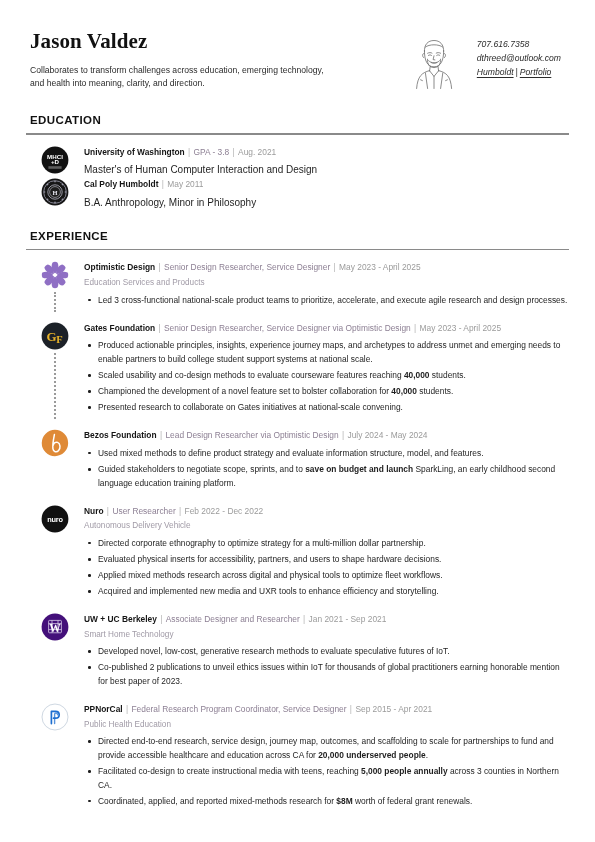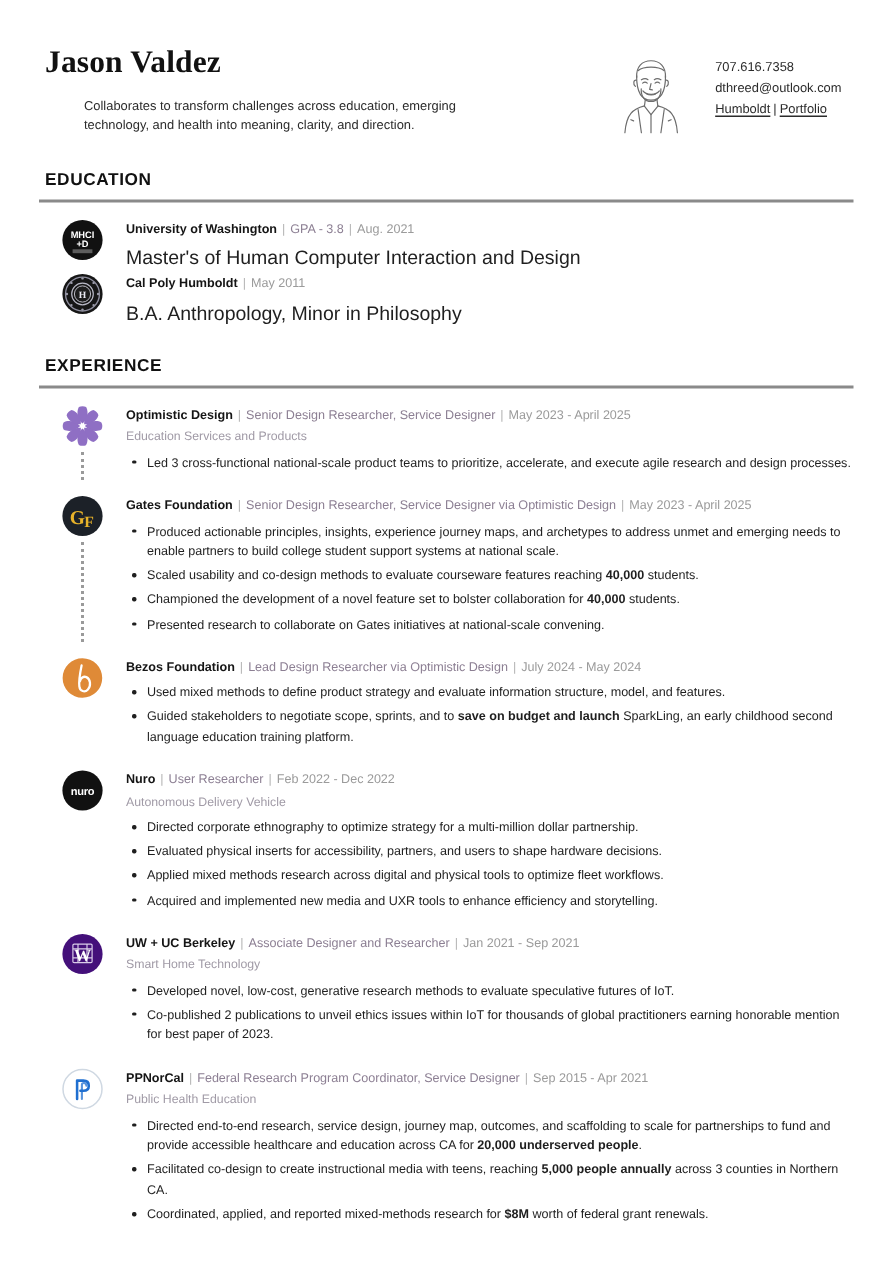--- a/index.html
+++ b/index.html
@@ -42,29 +42,29 @@
     color: #111111;
     line-height: 1.1;
   }
 
   .tagline {
     margin-top: 11px;
     font-size: 8.6px;
     line-height: 1.55;
     color: #2b2b2b;
     max-width: 300px;
-    margin-left: 26px;
   }
 
   .header-right {
     display: flex;
     align-items: flex-start;
     gap: 14px;
     padding-top: 2px;
     padding-right: 8px;
+    font-style: italic;
   }
 
   .portrait { width: 58px; height: 62px; flex: 0 0 auto; }
 
   .contact {
     font-size: 8.6px;
     line-height: 1.62;
     color: #2b2b2b;
     padding-top: 6px;
   }
@@ -169,21 +169,21 @@
   
   .edu-entry { margin-bottom: 0; }
   .edu-entry:last-child { margin-bottom: 16px; }
   .edu-head { font-size: 8.4px; line-height: 1.5; }
   .edu-head .school { font-weight: 700; color: #151515; }
   .edu-head .gpa { color: #8c7f93; }
   .edu-head .date { color: #9b9b9b; }
   .edu-head .bar { color: #b4b4b4; padding: 0 1px; }
   .edu-degree {
     margin-top: 5px;
-    font-size: 13px;
+    font-size: 10px;
     color: #1f1f1f;
     line-height: 1.4;
   }
 
   .exp-entry { margin-bottom: 11px; }
   .exp-entry:last-child { margin-bottom: 0; }
 </style>
 </head>
 <body>
 

